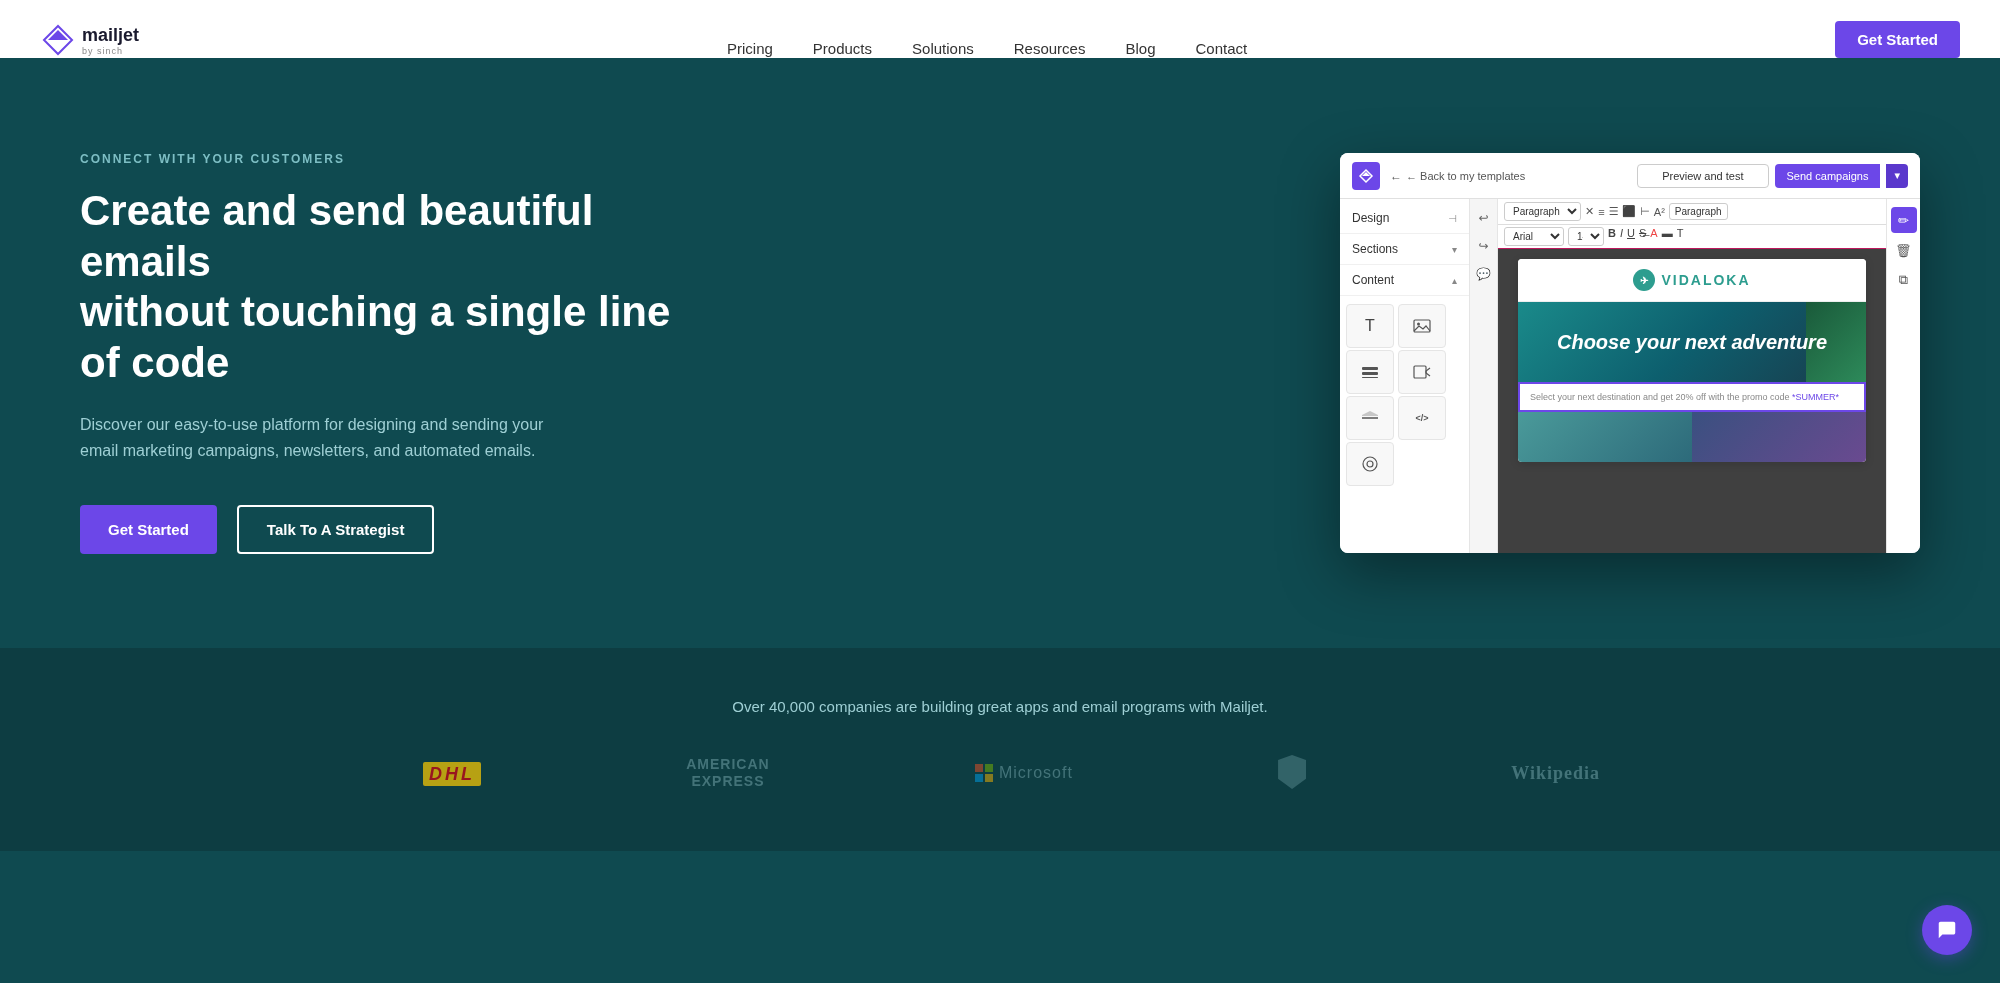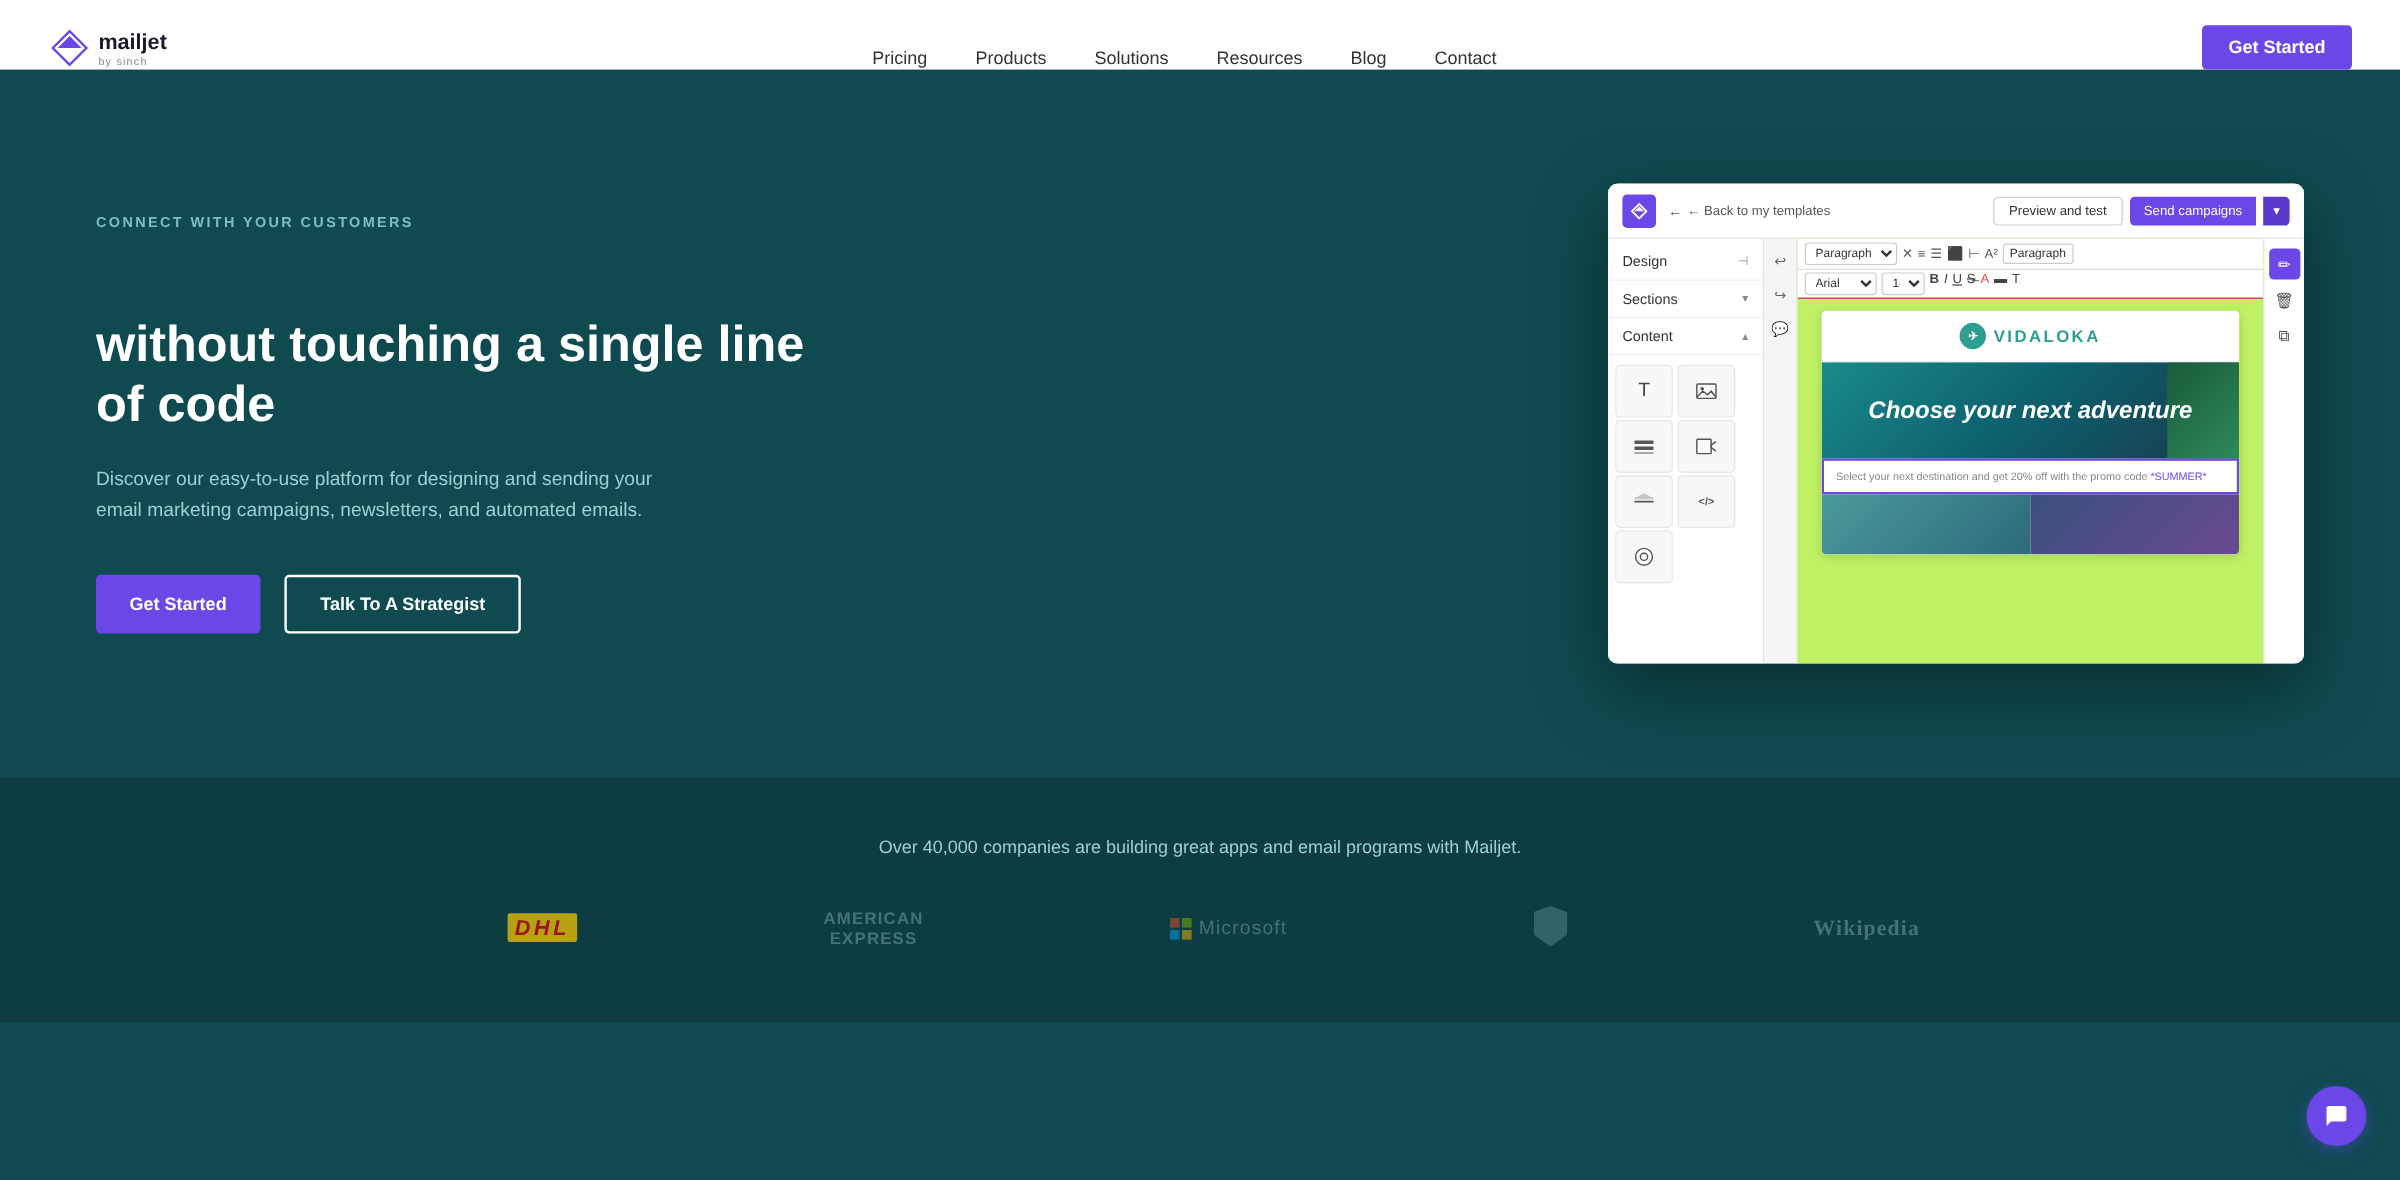--- a/index.html
+++ b/index.html
@@ -148,21 +148,21 @@
       gap: 4px;
     }
     .editor-topbar-right {
       margin-left: auto;
       display: flex;
       gap: 6px;
     }
     .editor-btn-outline {
       border: 1px solid #ccc;
       background: #fff;
-      padding: 5px 12px;
+      padding: 5px 24px;
       border-radius: 4px;
       font-size: 11px;
       color: #333;
       cursor: pointer;
       text-align: center;
     }
     .editor-btn-solid {
       background: #6c47e8;
       color: #fff;
       border: none;
@@ -222,21 +222,21 @@
       display: flex;
       align-items: center;
       justify-content: center;
       font-size: 16px;
       cursor: pointer;
       color: #444;
     }
 
     .editor-canvas-area {
       flex: 1;
-      background: #bef264;
+      background: #404040;
       position: relative;
       overflow: hidden;
     }
     .editor-mini-toolbar {
       position: absolute;
       top: 0;
       left: 0;
       right: 0;
       background: #fff;
       border-bottom: 1px solid #ddd;
@@ -503,21 +503,21 @@
     <li><a href="#">Blog</a></li>
     <li><a href="#">Contact</a></li>
   </ul>
   <button class="nav-cta">Get Started</button>
 </nav>
 
 <section class="hero">
   <div class="hero-left">
     <p class="hero-eyebrow">CONNECT WITH YOUR CUSTOMERS</p>
     <h1 class="hero-title">
-      <br>
+      <span>Create and send beautiful emails</span><br>
       <span>without touching a single line of code</span>
     </h1>
     <p class="hero-desc">Discover our easy-to-use platform for designing and sending your email marketing campaigns, newsletters, and automated emails.</p>
     <div class="hero-buttons">
       <button class="btn-primary">Get Started</button>
       <button class="btn-outline">Talk To A Strategist</button>
     </div>
   </div>
 
   <div class="hero-right">

